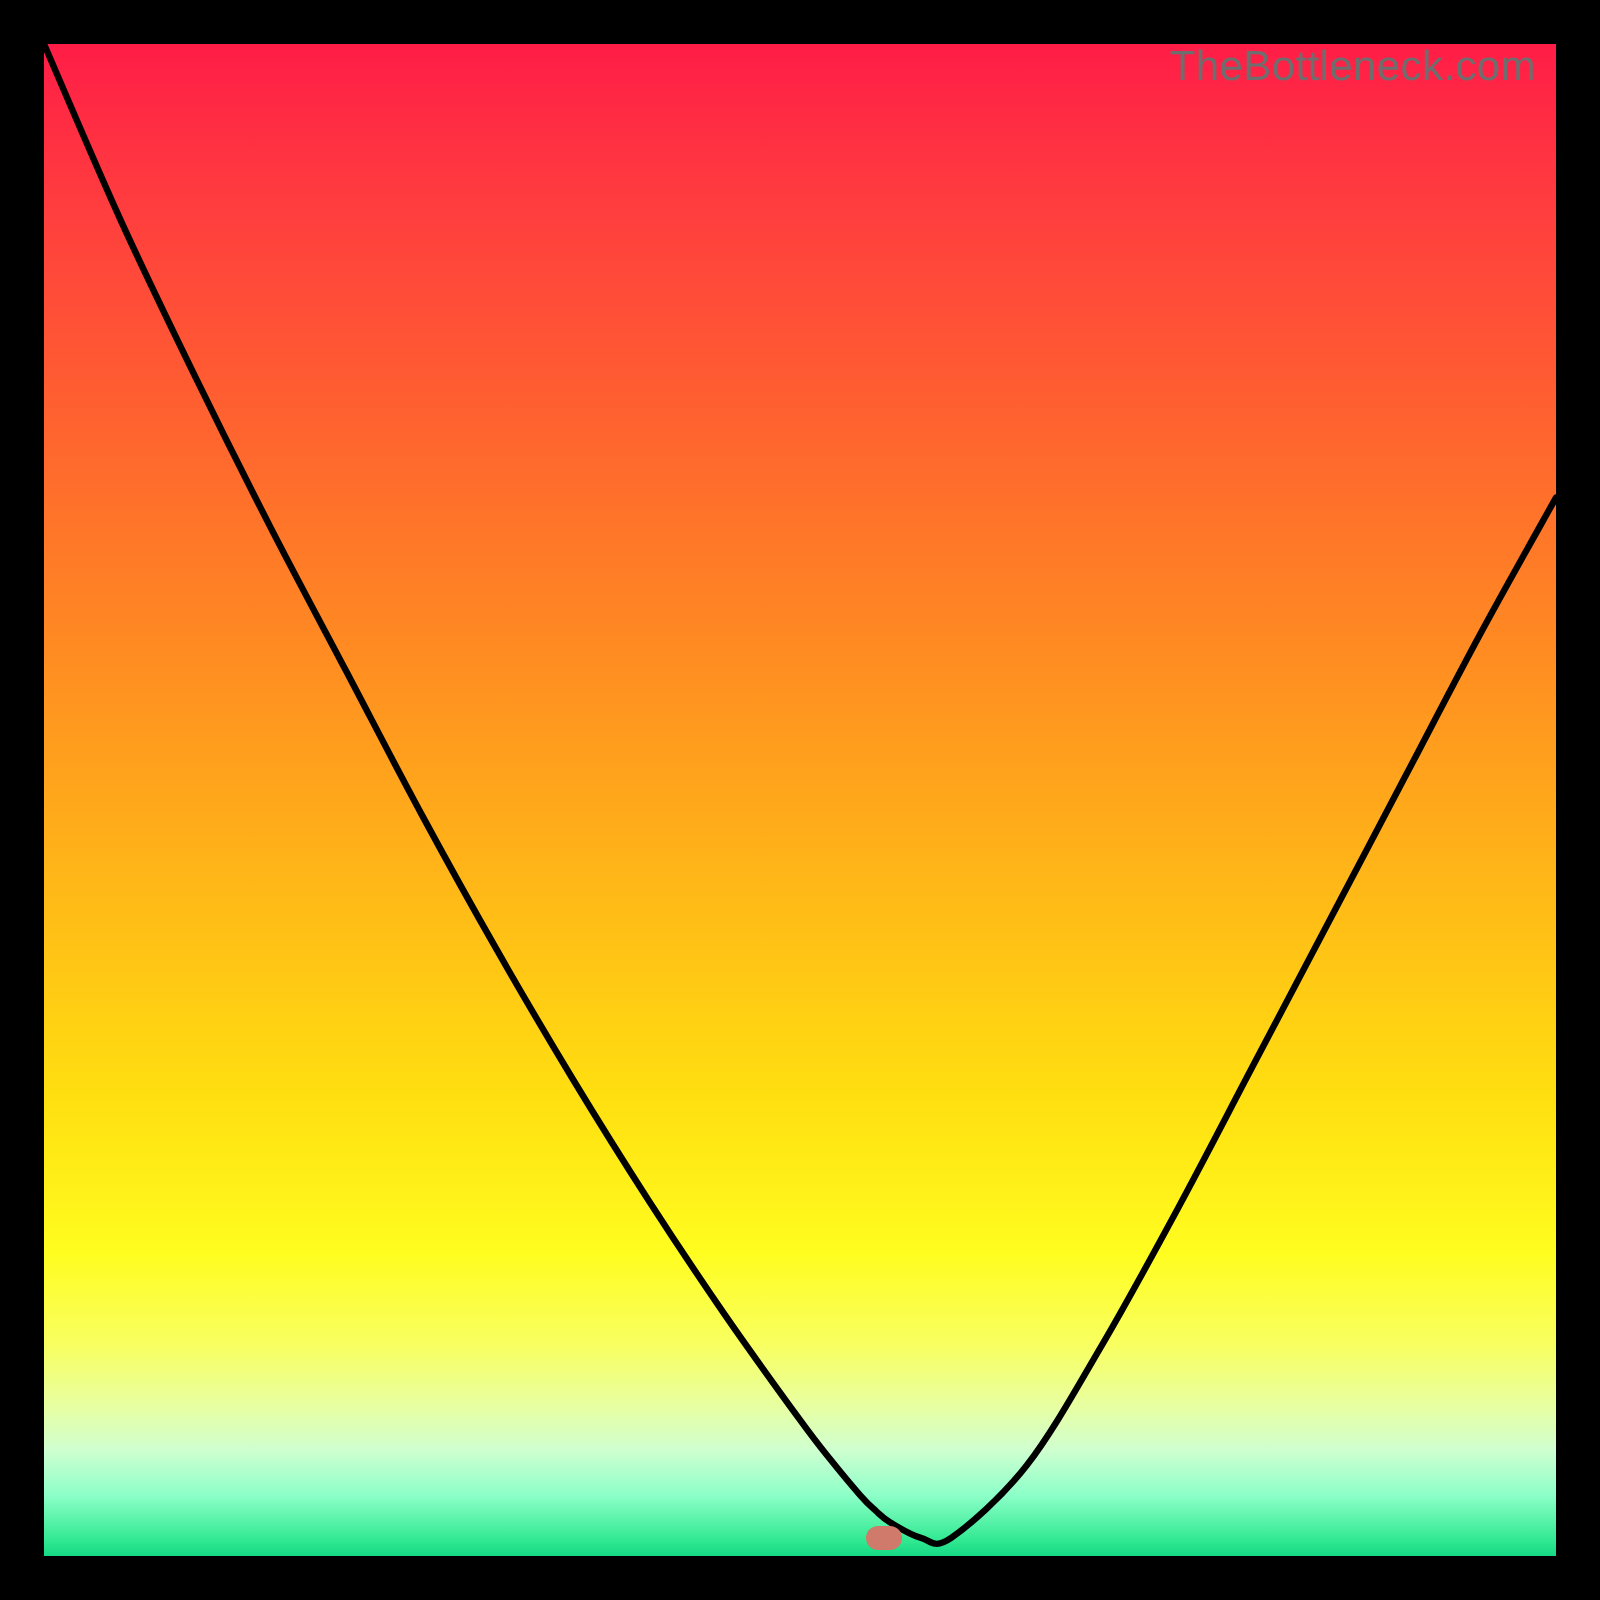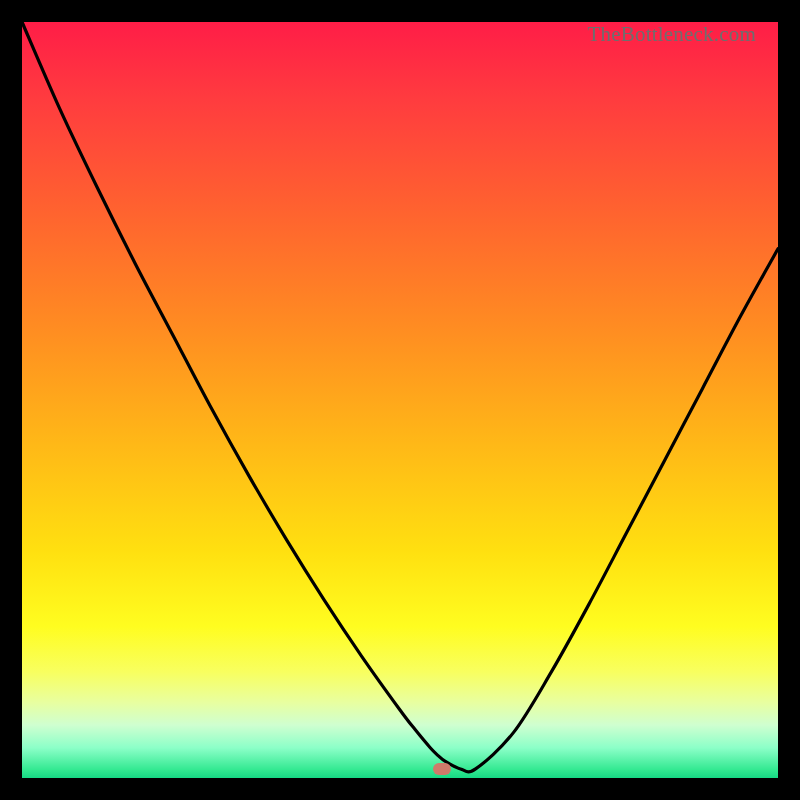--- a/index.html
+++ b/index.html
@@ -36,27 +36,26 @@
       #e8ffa0 90%,
       #cfffd0 93%,
       #8cffc8 96%,
       #30e890 99%,
       #16d884 100%
     );
   }
   .watermark {
     position: absolute;
     top: 0px;
-    right: 22px;
+    right: 10px;
     color: #6e6e6e;
     font-size: 21px;
     font-weight: 500;
     letter-spacing: 0.2px;
     user-select: none;
-    font-family: Liberation Serif, serif;
   }
   svg.curve {
     position: absolute;
     left: 0;
     top: 0;
     width: 756px;
     height: 756px;
     overflow: visible;
   }
   .marker {

